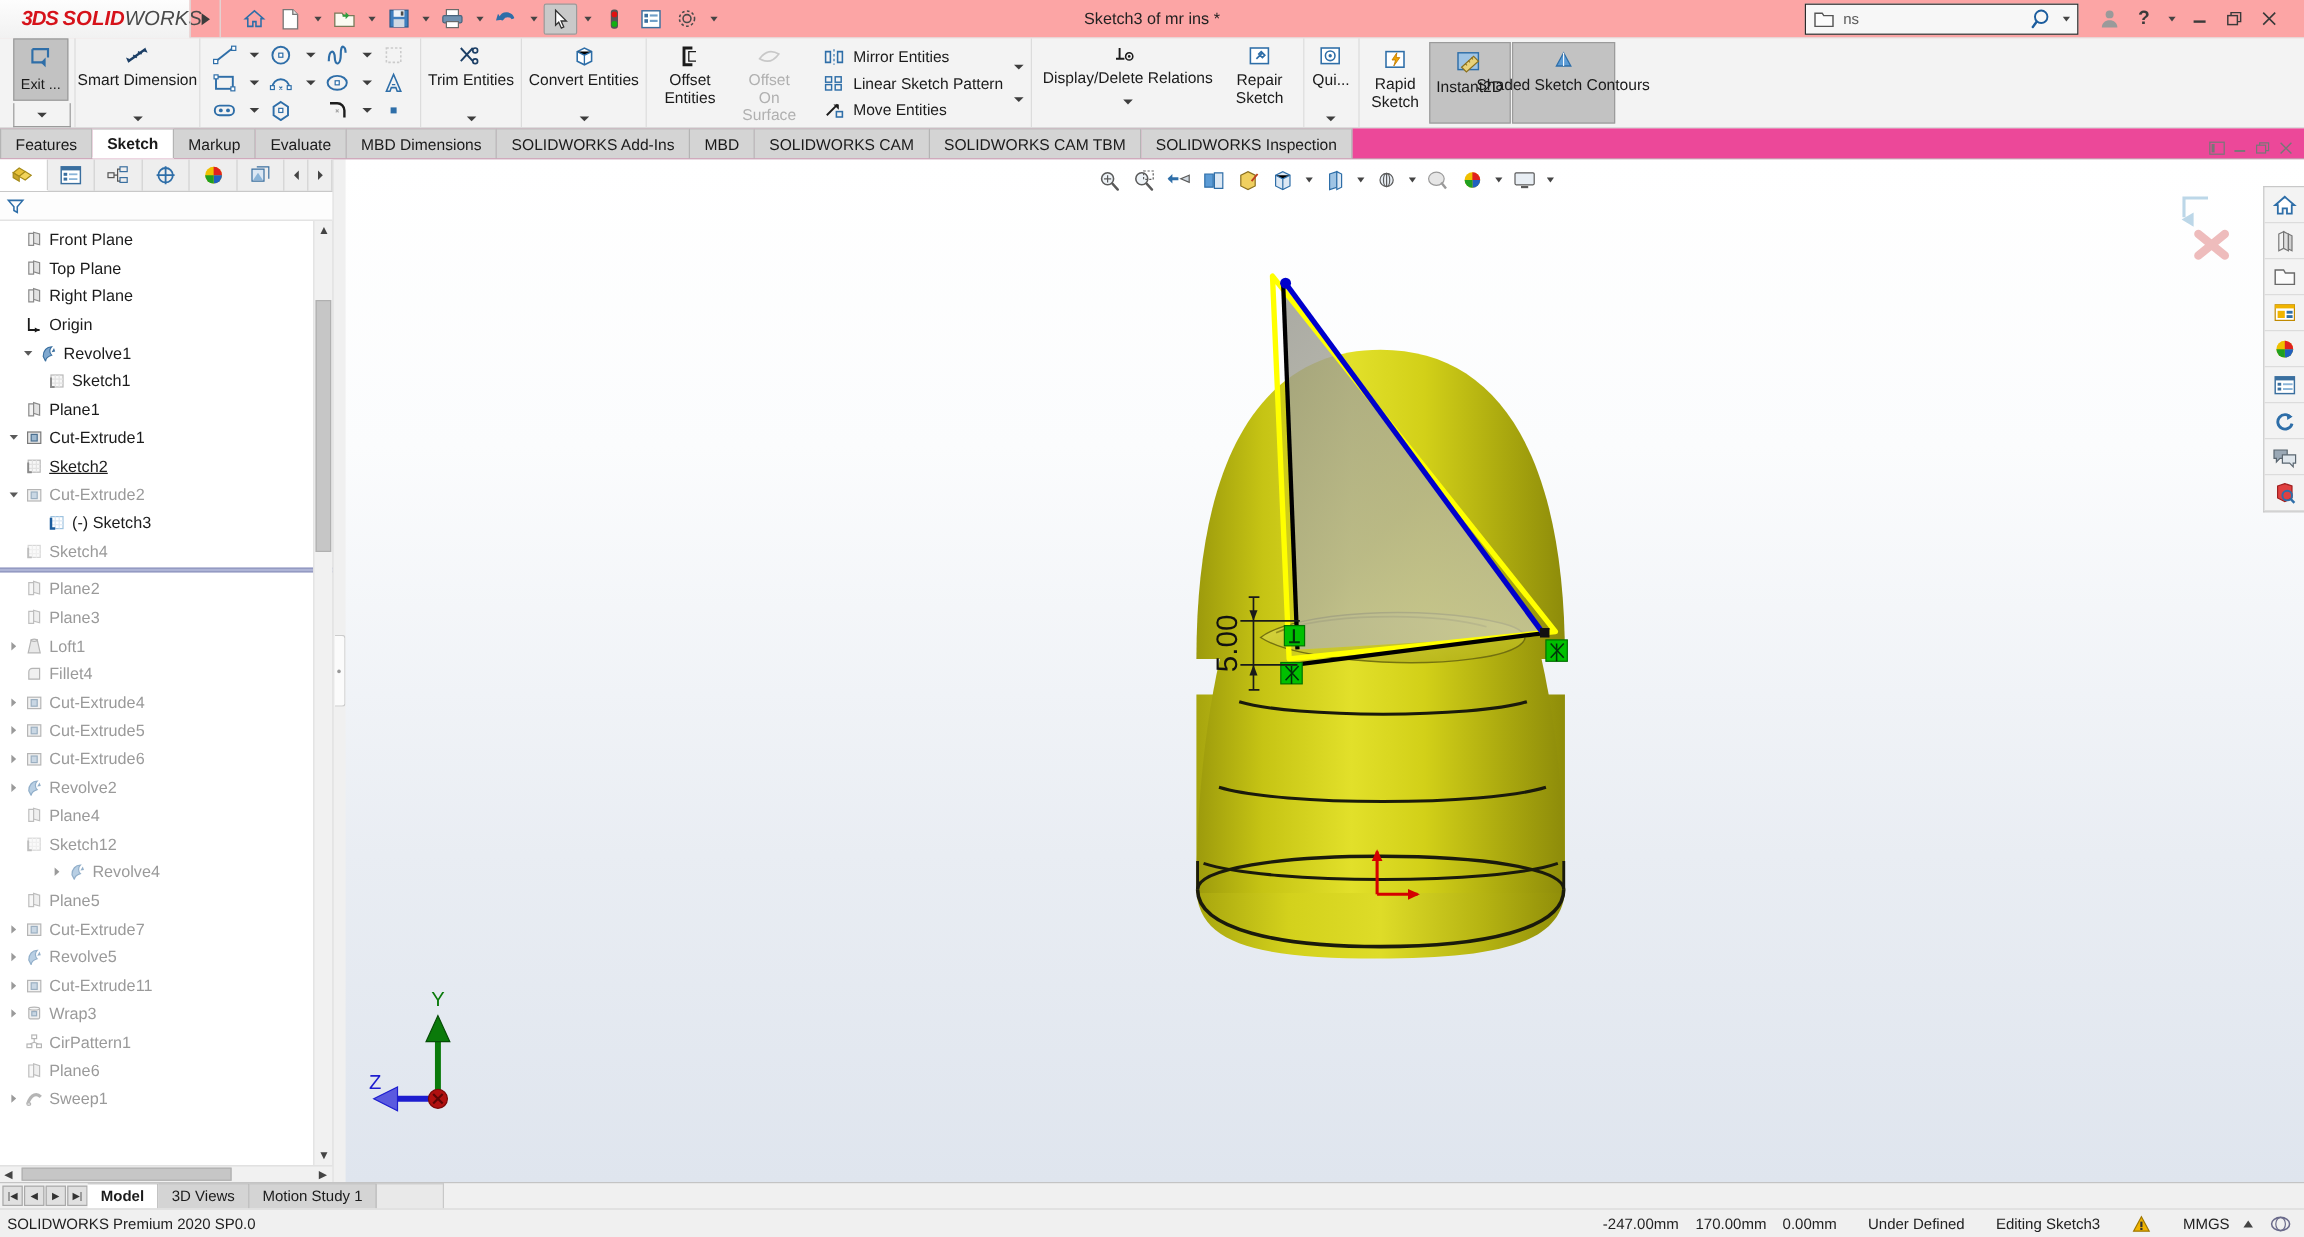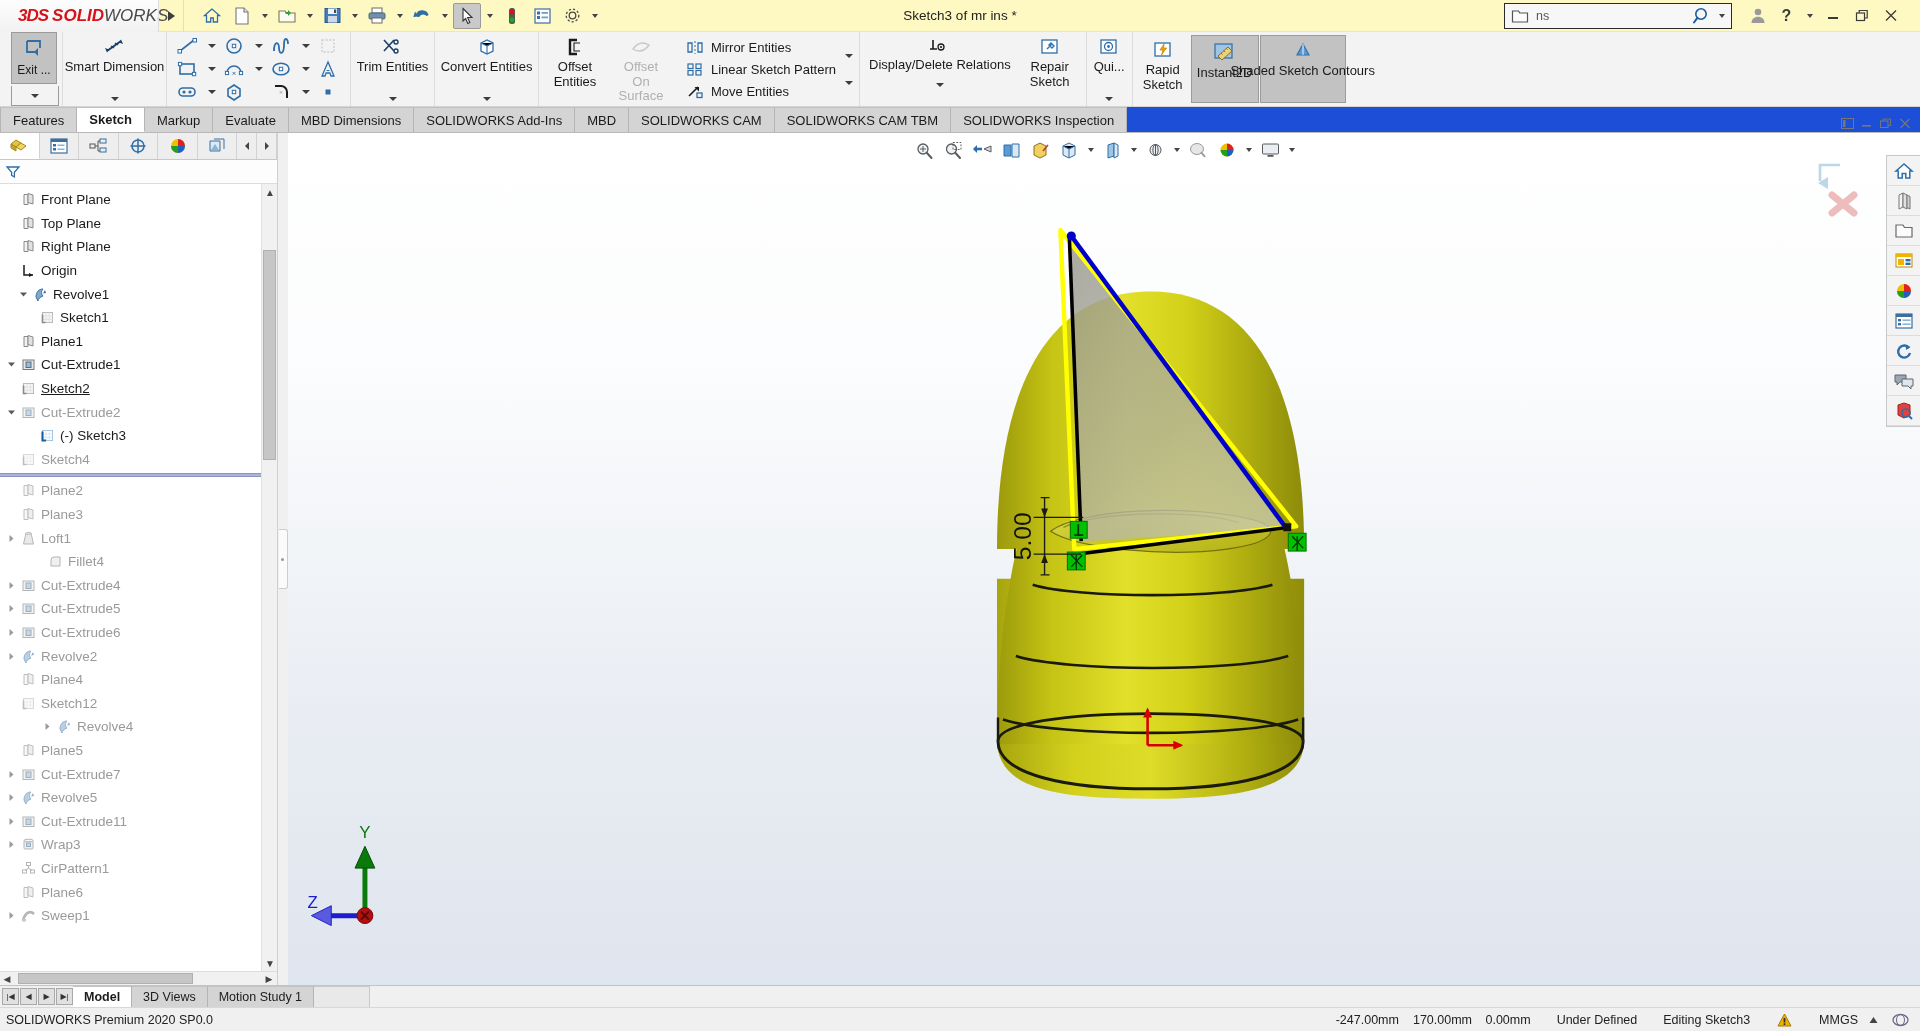--- a/index.html
+++ b/index.html
@@ -9,21 +9,21 @@
     font-size: 13px;
     color: #1b1b1b;
     overflow: hidden;
     background: #f0f0f0;
     -webkit-font-smoothing: antialiased;
   }
   #app { width: 1920px; height: 1031px; position: relative; display: flex; flex-direction: column; }
 
   
   .titlebar {
-    height: 32px; background: #fef9c3; display: flex; align-items: center;
+    height: 32px; background: #fca5a5; display: flex; align-items: center;
     border-bottom: 1px solid #e3e3e3; position: relative; flex: none;
   }
   .logo-box { width: 158px; height: 32px; display: flex; align-items: center; padding-left: 18px;
     background: linear-gradient(to bottom,#fdfdfd,#f1f1f1); }
   .logo-3ds { color: #d6121a; font-weight: bold; font-size: 17px; font-style: italic; letter-spacing: -1px; }
   .logo-sw { font-size: 17px; font-weight: bold; font-style: italic; margin-left: 4px; }
   .logo-sw .sol { color: #d6121a; }
   .logo-sw .works { color: #4a4a4a; font-weight: normal; }
   .menu-arrow { width: 26px; height: 32px; display:flex; align-items:center; justify-content:center;
      border-left:1px solid #dcdcdc; border-right:1px solid #dcdcdc; }
@@ -59,21 +59,21 @@
   .drop-caret { width:0;height:0;border-top:4px solid #3d3d3d;border-left:4px solid transparent;border-right:4px solid transparent; }
   .drop-row { display:flex; justify-content:center; margin-top:auto; padding-bottom:5px; }
   .icon-grid { display:grid; grid-template-rows:repeat(3,1fr); grid-auto-flow:column; gap:1px; align-content:center; padding:3px 2px; }
   .igcell { width:32px; height:22px; display:flex; align-items:center; justify-content:center; }
   .igcell.ca { width:13px; }
   .textrow { display:flex; align-items:center; gap:7px; height:22px; padding:0 4px; font-size:13px; }
   .stack3 { display:flex; flex-direction:column; justify-content:center; padding: 3px 2px; }
   .grpcaret { display:flex; flex-direction:column; justify-content:space-around; padding:10px 3px; }
 
   
-  .cmdtabs { height:26px; background:#1d4ed8; display:flex; align-items:flex-end; border-bottom:1px solid #b9b9b9;
+  .cmdtabs { height:26px; background:#ec4899; display:flex; align-items:flex-end; border-bottom:1px solid #b9b9b9;
      flex:none; position:relative; }
   .ctab { height:25px; padding:0 12px; display:flex; align-items:center; font-size:13px; color:#1a1a1a;
      background:#d4d4d4; border-right:1px solid #b4b4b4; border-top:1px solid #c0c0c0; }
   .ctab.active { background:#fff; font-weight:bold; border-bottom:1px solid #fff; }
   .ctab:first-child { border-left:1px solid #b4b4b4; }
   .cmdtabs-right { margin-left:auto; display:flex; align-items:center; gap:5px; padding-right:8px; padding-bottom:2px; color:#555; font-size:12px; }
 
   
   .bodywrap { flex:1; display:flex; position:relative; background:#f0f0f0; min-height:0; }
 
@@ -834,21 +834,21 @@
                 </svg>
               </span>
               <span class="tico" style="opacity: 0.55;">
                 <svg width="15" height="15" viewBox="0 0 15 15">
                   <path d="M5 2h5l2.5 11H2.5z" fill="#d8d8d8" stroke="#7a7a7a"></path>
                   <ellipse cx="7.5" cy="2.5" rx="2.5" ry=".9" fill="#eee" stroke="#7a7a7a"></ellipse>
                 </svg>
               </span>
               <span class="tlbl">Loft1</span>
             </div>
-            <div class="tnode rolled" style="padding-left: 4px; margin-left: 27px;">
+            <div class="tnode rolled" style="padding-left: 4px;">
               <span class="exp"></span>
               <span class="tico" style="opacity: 0.55;">
                 <svg width="15" height="15" viewBox="0 0 15 15">
                   <path d="M3 12V6a3 3 0 0 1 3-3h6v9z" fill="#e4e4e4" stroke="#7a7a7a"></path>
                 </svg>
               </span>
               <span class="tlbl">Fillet4</span>
             </div>
             <div class="tnode rolled" style="padding-left: 4px;">
               <span class="exp">

